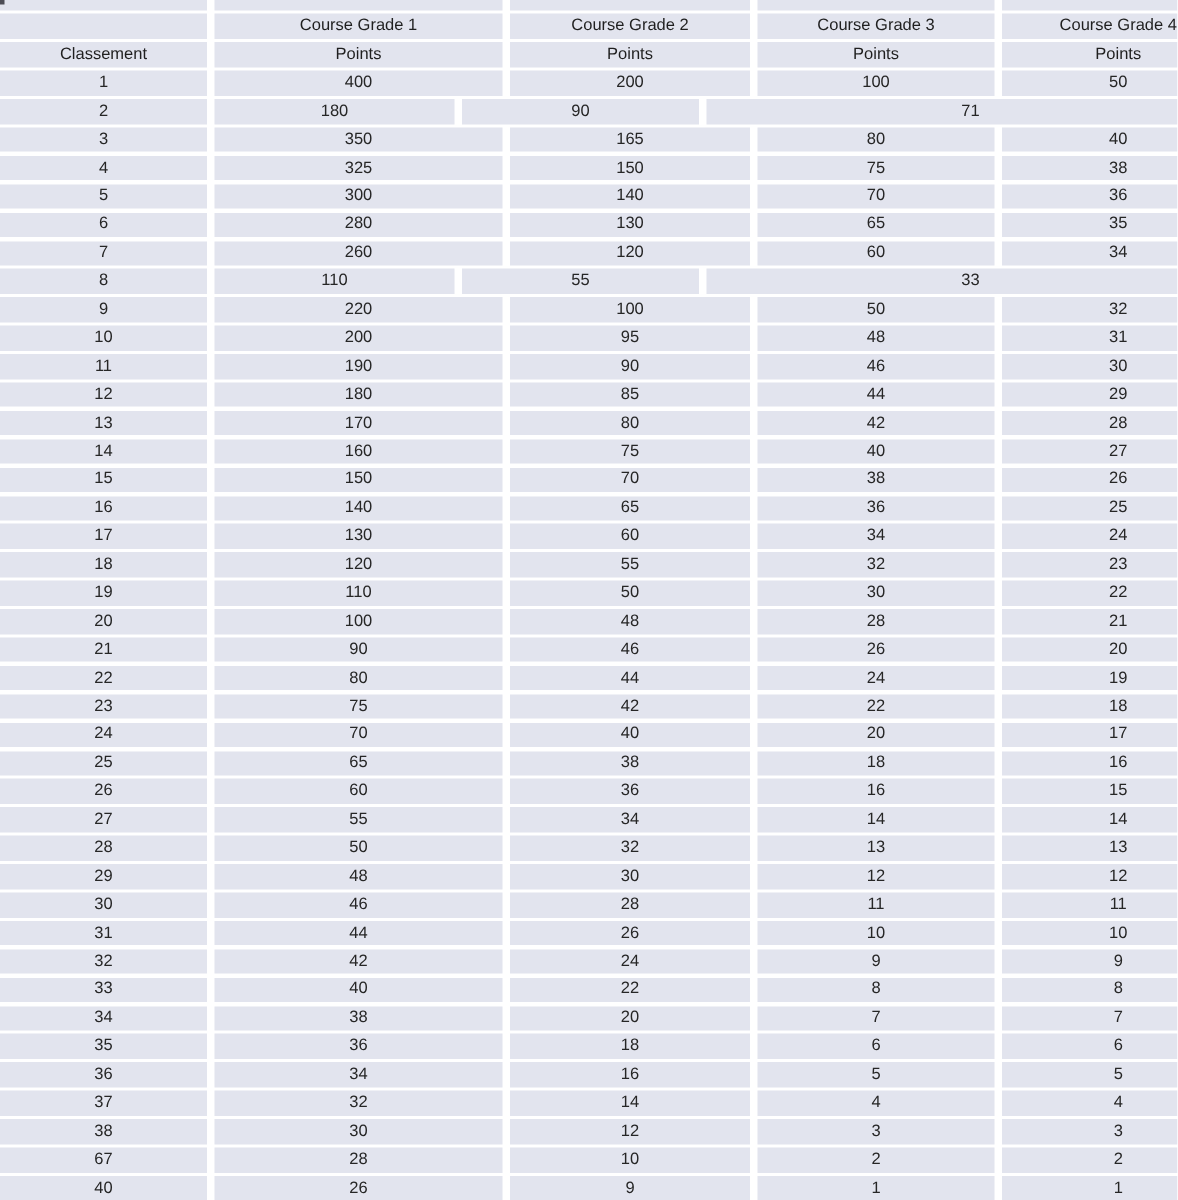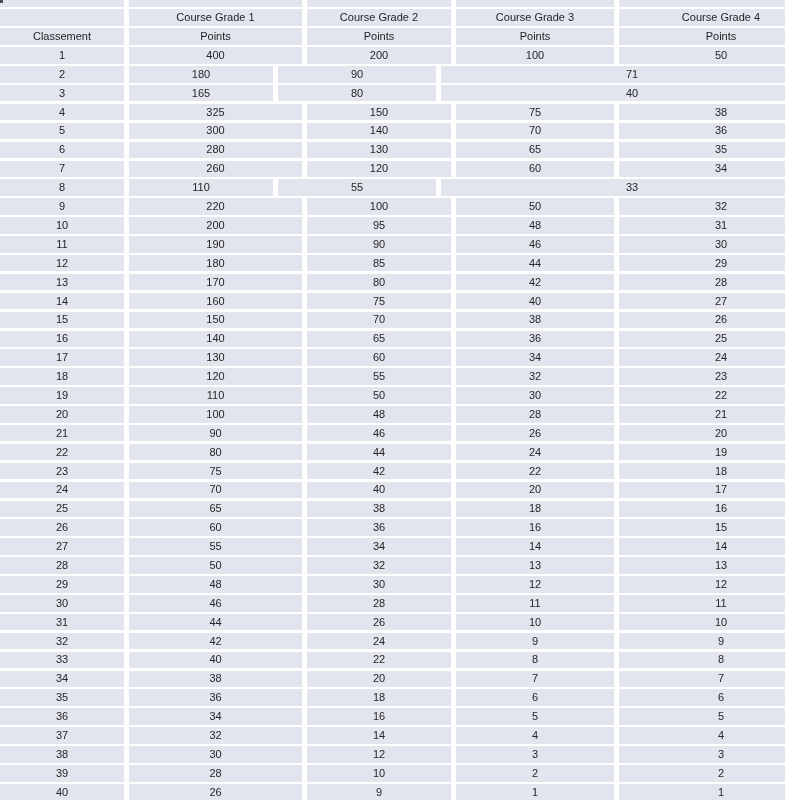--- a/index.html
+++ b/index.html
@@ -38,23 +38,23 @@
     background: #e2e4ee;
     display: flex;
     align-items: center;
     justify-content: center;
     font-size: 11px;
     line-height: 1;
     color: #262626;
     white-space: nowrap;
     overflow: hidden;
   }
-  .c0 { width: 124px; }
-  .c1 { width: 173px; }
-  .c2 { width: 144px; }
+  .c0 { width: 138px; }
+  .c1 { width: 192px; }
+  .c2 { width: 160px; }
   .c3 { width: 158px; }
   .c4 { flex: 1 1 auto; padding-left: 38px; }
   .group-header .cell,
   .col-header .cell {
     color: #1f1f1f;
   }
 </style>
 </head>
 <body>
 
@@ -95,20 +95,21 @@
         <div class="cell c4">50</div>
       </div>
       <div class="row">
         <div class="cell c0">2</div>
         <div class="cell c2">180</div>
         <div class="cell c3">90</div>
         <div class="cell c4">71</div>
       </div>
       <div class="row">
         <div class="cell c0">3</div>
+        <div class="cell c1">350</div>
         <div class="cell c2">165</div>
         <div class="cell c3">80</div>
         <div class="cell c4">40</div>
       </div>
       <div class="row">
         <div class="cell c0">4</div>
         <div class="cell c1">325</div>
         <div class="cell c2">150</div>
         <div class="cell c3">75</div>
         <div class="cell c4">38</div>
@@ -344,21 +345,21 @@
         <div class="cell c4">4</div>
       </div>
       <div class="row">
         <div class="cell c0">38</div>
         <div class="cell c1">30</div>
         <div class="cell c2">12</div>
         <div class="cell c3">3</div>
         <div class="cell c4">3</div>
       </div>
       <div class="row">
-        <div class="cell c0">39</div>
+        <div class="cell c0">67</div>
         <div class="cell c1">28</div>
         <div class="cell c2">10</div>
         <div class="cell c3">2</div>
         <div class="cell c4">2</div>
       </div>
       <div class="row">
         <div class="cell c0">40</div>
         <div class="cell c1">26</div>
         <div class="cell c2">9</div>
         <div class="cell c3">1</div>

